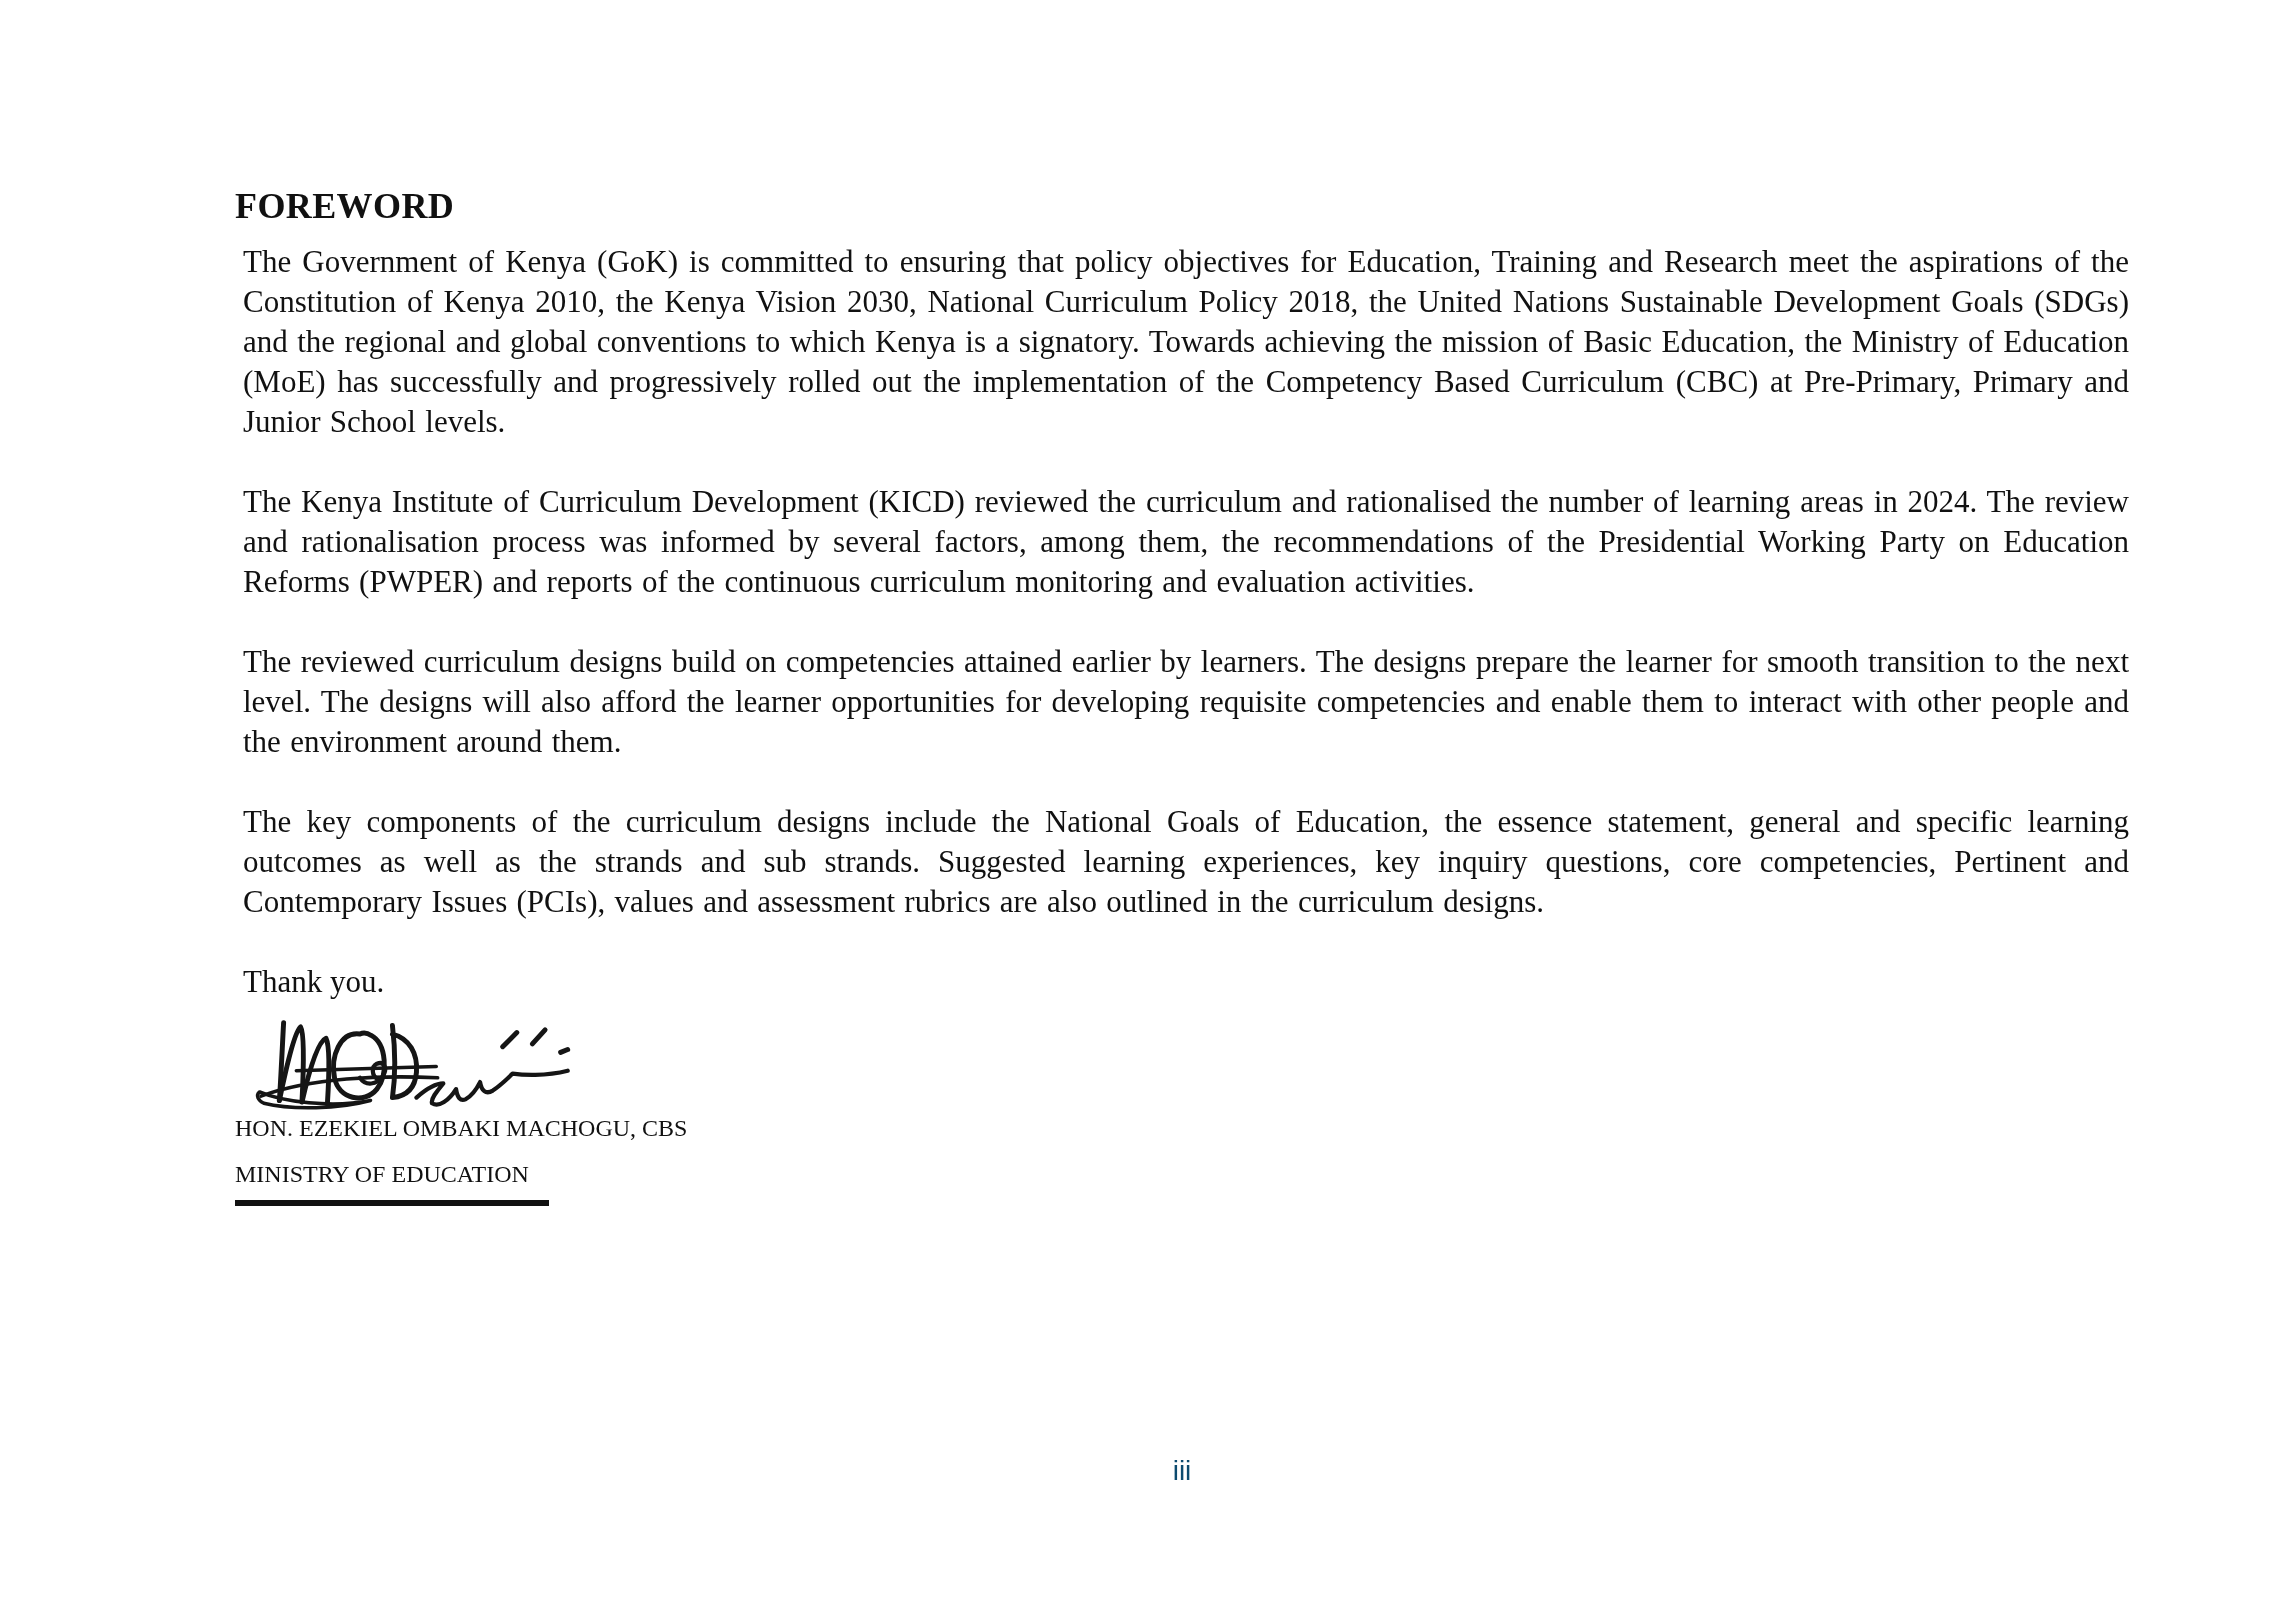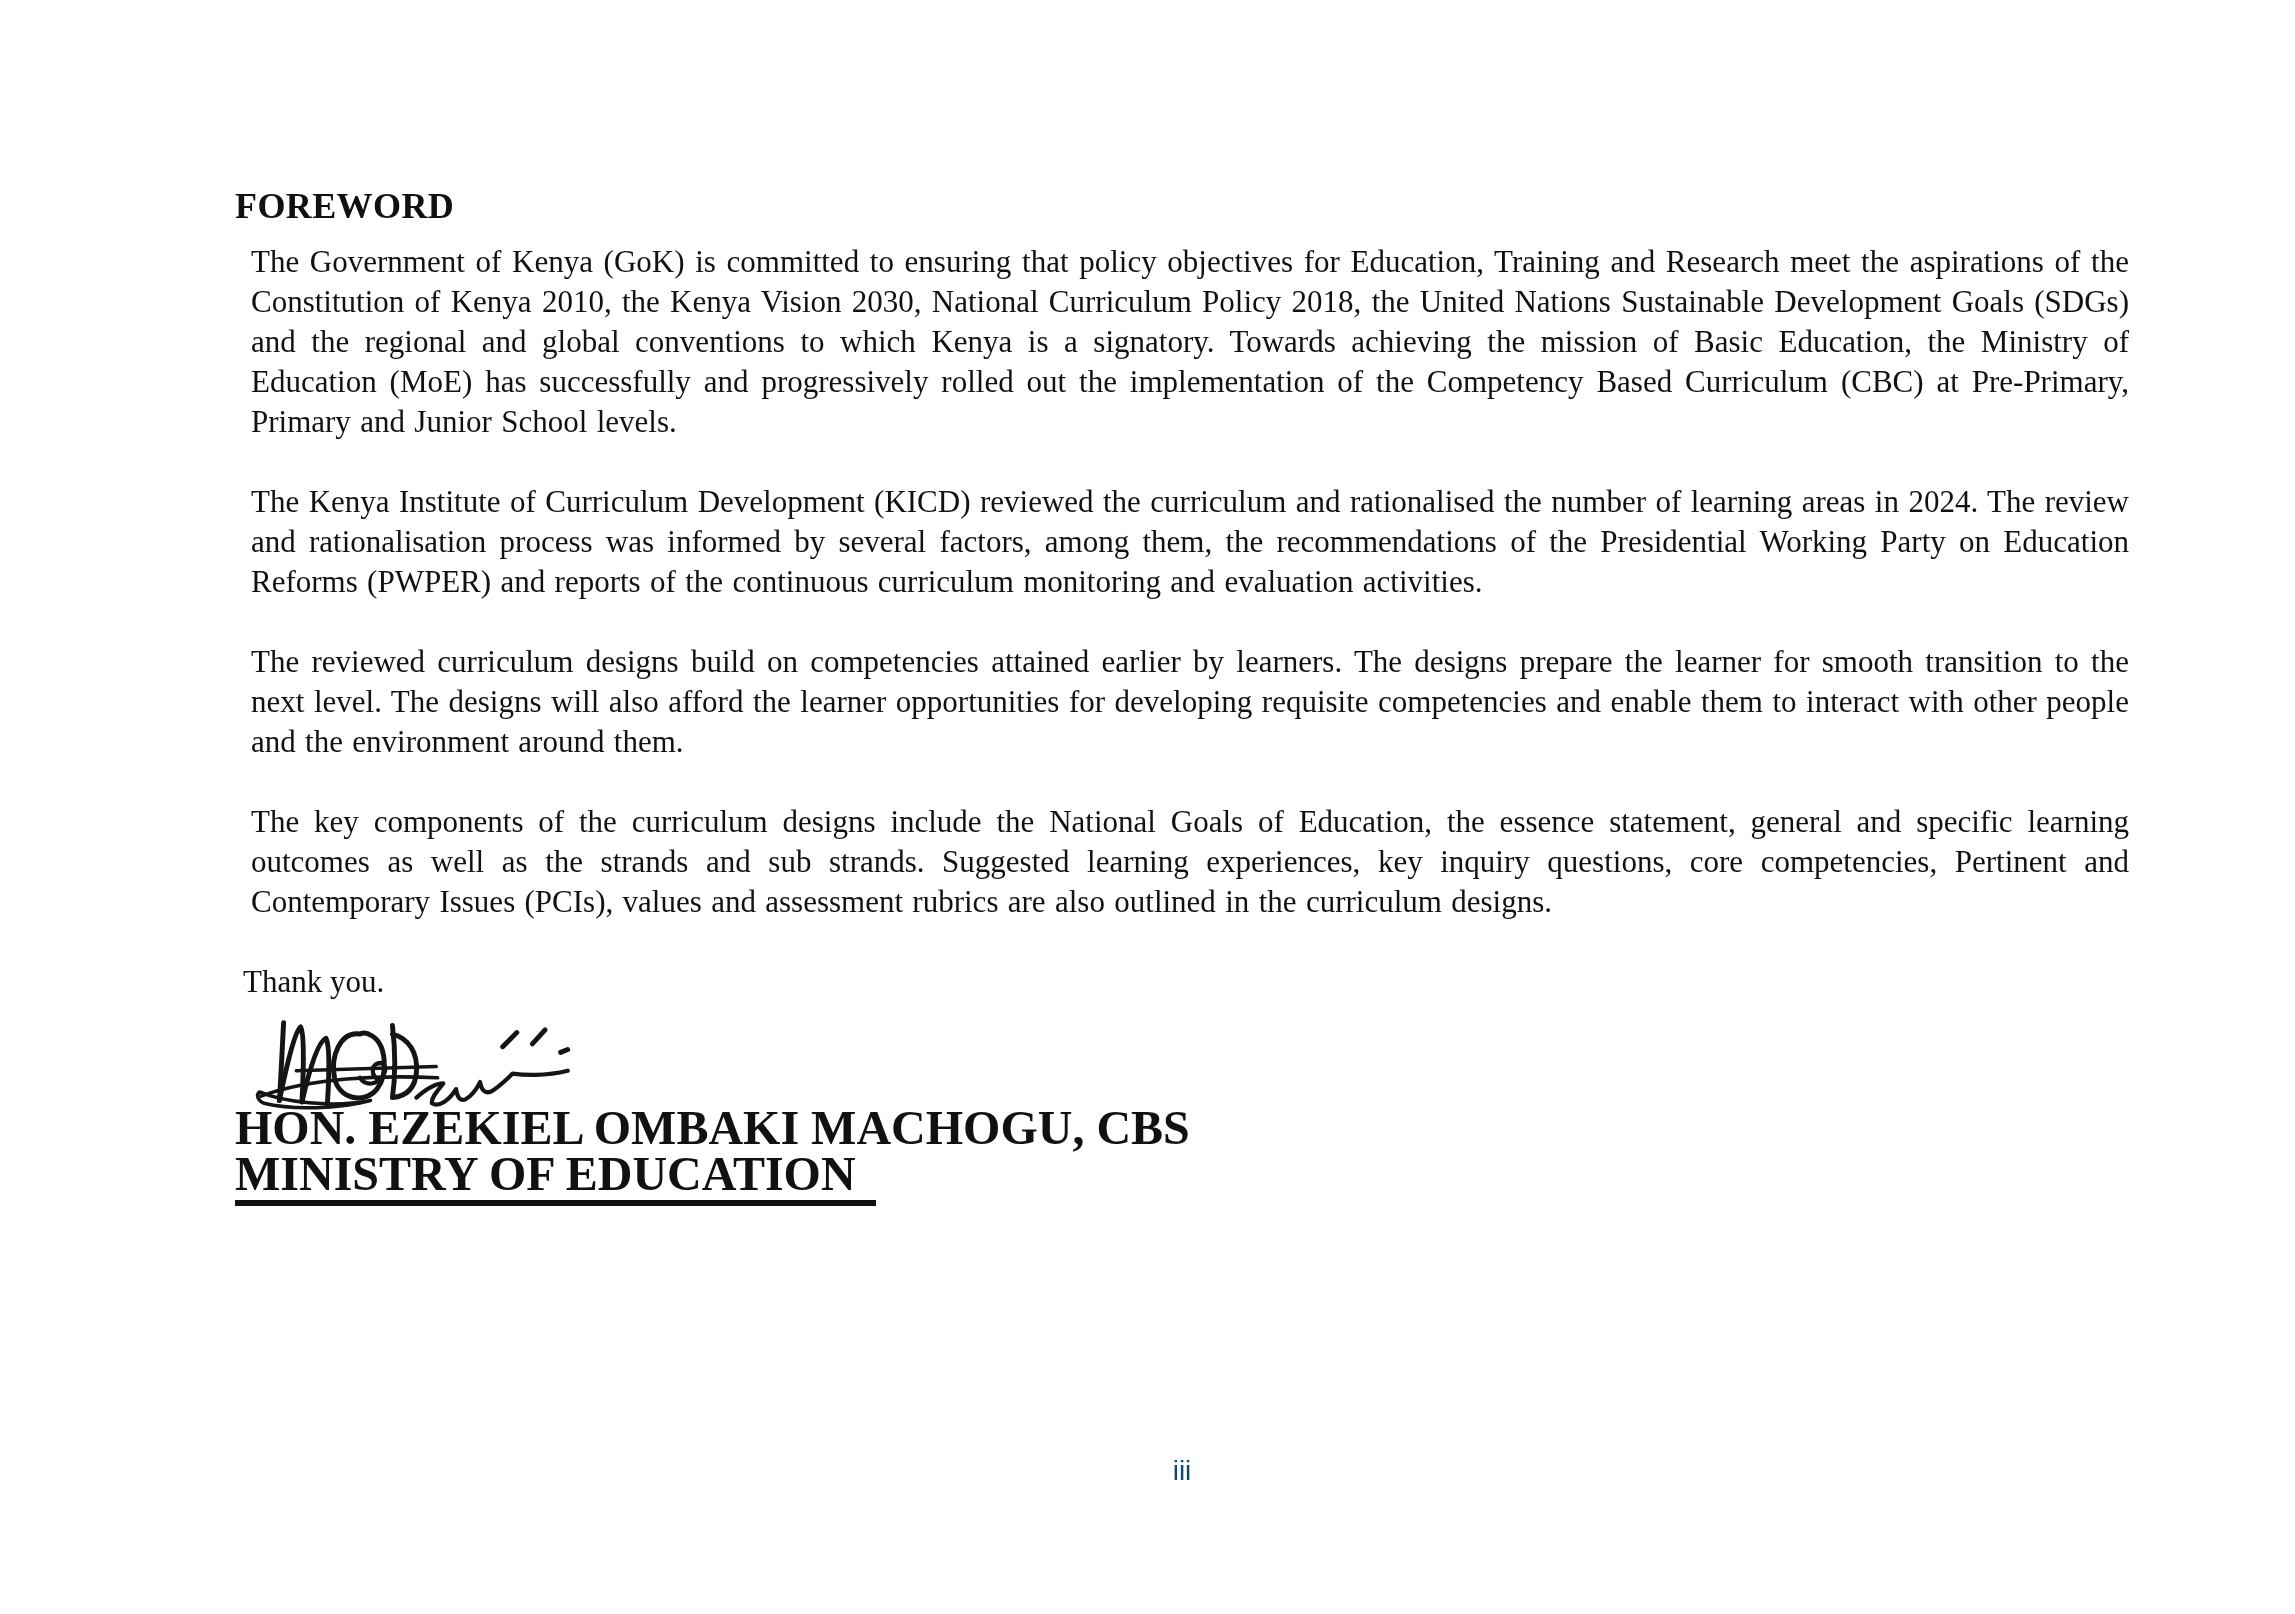--- a/index.html
+++ b/index.html
@@ -32,42 +32,42 @@
     font-size: 36px;
     font-weight: bold;
     line-height: 39px;
     margin: 0 0 15.6px 0;
     letter-spacing: 0.4px;
   }
   .para {
     font-size: 31px;
     line-height: 40px;
     text-align: justify;
-    margin: 0 0 40px 16px;
+    margin: 0 0 40px 8px;
     word-spacing: 1.6px;
   }
   .thanks {
     font-size: 31px;
     line-height: 40px;
     margin: 8px;
   }
   .signature-wrap {
     margin: 4.7px 0 0 6.2px;
     height: 106px;
     width: 366px;
   }
   .signature-wrap svg {
     display: block;
     width: 358px;
     height: 106px;
   }
   .sig-block {
     margin-top: -11px;
-    font-size: 48px;
-    font-weight: bold;
+    font-size: 24px;
+    font-weight: normal;
     line-height: 46px;
   }
   .sig-line { white-space: nowrap; }
   .ministry-underline {
     display: inline-block;
     border-bottom: 6.2px solid #111111;
     padding: 0 20px 3px 0;
   }
   .page-number {
     position: absolute;

